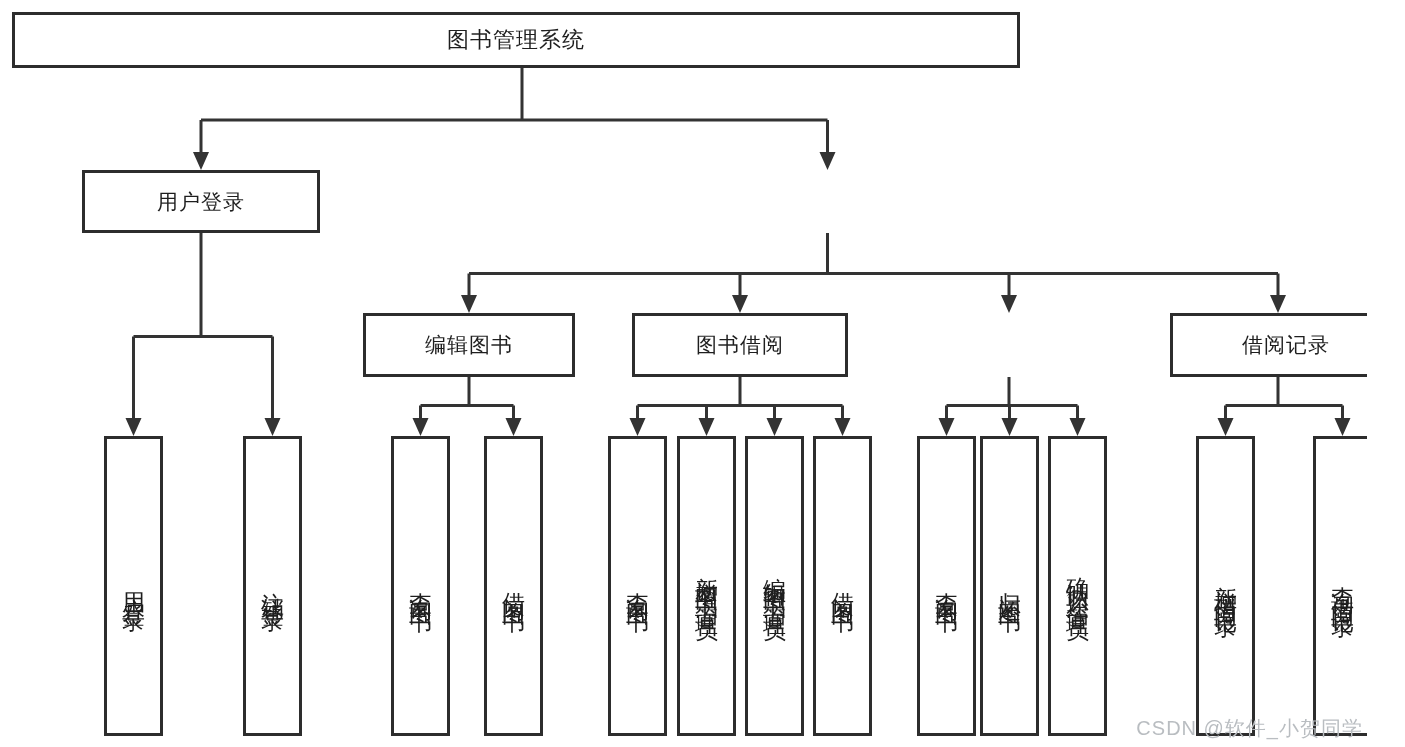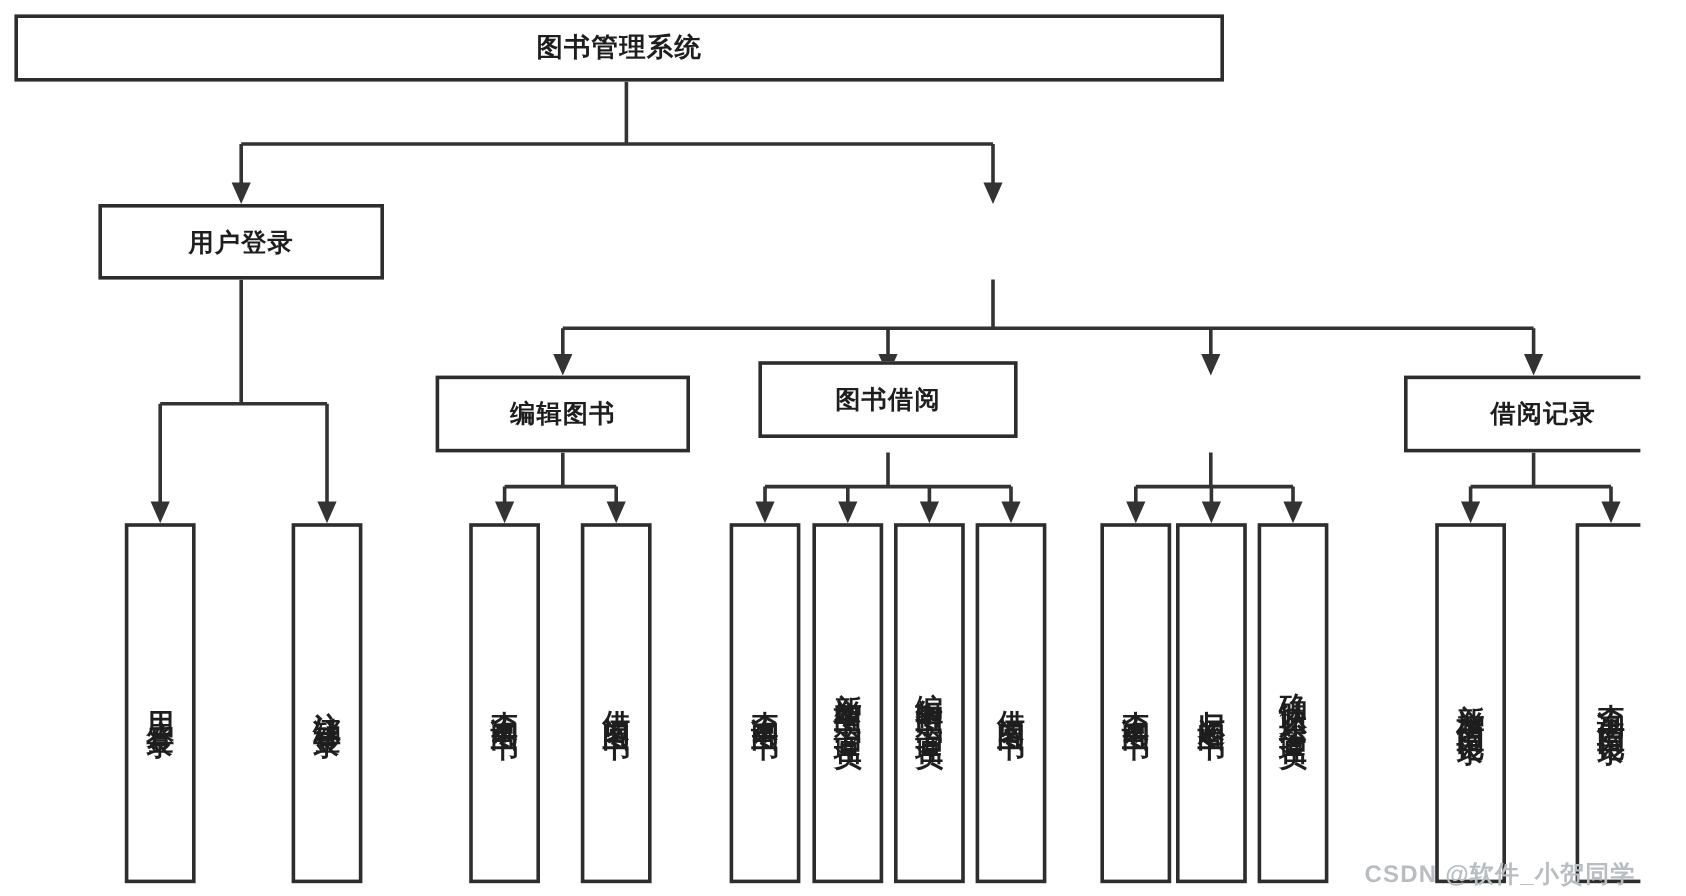--- a/index.html
+++ b/index.html
@@ -4,21 +4,20 @@
 <style>
   html, body { margin: 0; padding: 0; background: #ffffff; }
   * { box-sizing: border-box; }
   .canvas {
     position: relative;
     width: 1367px;
     height: 747px;
     background: #ffffff;
     font-family: "Liberation Sans", "DejaVu Sans", sans-serif;
     overflow: hidden;
-    font-weight: bold;
   }
   .connectors {
     position: absolute;
     left: 0; top: 0;
     width: 1405px; height: 747px;
   }
   .node {
     position: absolute;
     background: #ffffff;
     border: 3px solid #2d2d2d;
@@ -36,21 +35,21 @@
     line-height: 1;
     letter-spacing: 6px;
     white-space: nowrap;
   }
   
   .n-root    { left: 12px;  top: 12px;  width: 1008px; height: 56px; }
   .n-login   { left: 82px;  top: 170px; width: 238px;  height: 63px; }
   .n-mgmt    { left: 710px; top: 170px; width: 235px;  height: 63px; }
   
   .n-newbook { left: 363px;  top: 313px; width: 212px; height: 64px; }
-  .n-borrow  { left: 632px;  top: 301px; width: 216px; height: 64px; }
+  .n-borrow  { left: 632px;  top: 313px; width: 216px; height: 64px; }
   .n-current { left: 900px;  top: 313px; width: 218px; height: 64px; }
   .n-record  { left: 1170px; top: 313px; width: 216px; height: 64px; padding-left: 16px; }
   
   .leaf { top: 436px; width: 59px; height: 300px; }
   .l-userlogin { left: 104px; }
   .l-logout    { left: 243px; }
   .l-query1    { left: 391px; }
   .l-borrow1   { left: 484px; }
   .l-query2    { left: 608px; }
   .l-add       { left: 677px; }

